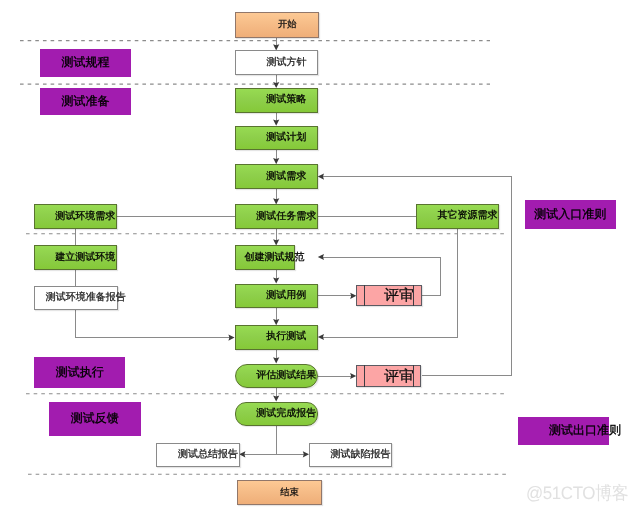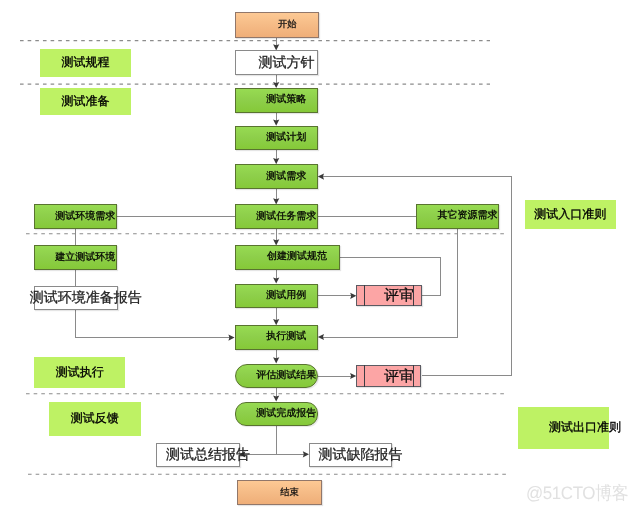--- a/index.html
+++ b/index.html
@@ -10,22 +10,22 @@
   #stage{position:absolute;left:0;top:0;width:634px;height:512px;}
   .node{position:absolute;box-sizing:border-box;display:flex;align-items:center;
         justify-content:center;text-align:center;line-height:1;z-index:3;}
   .n-green,.n-orange,.n-white,.n-purple{box-shadow:1px 1px 1px rgba(0,0,0,0.10);padding-left:20px;}
   .node span{display:block;white-space:nowrap;}
   .node.n-green span,.node.n-orange span,.node.n-white span,.node.n-purple span{-webkit-text-stroke:0.28px currentColor;}
   .n-green{background:linear-gradient(to bottom,#97db52 0%,#8ecf4b 45%,#85c938 100%);
            border:1px solid #597330;color:#000;font-size:10px;}
   .n-orange{background:linear-gradient(to bottom,#fdc994 0%,#f5bb86 50%,#efae78 100%);
             border:1px solid #91776a;color:#111;font-size:9.3px;}
-  .n-white{background:#ffffff;border:1px solid #8a8a8a;color:#222;font-size:14px;}
-  .n-blue{background:#bef264;color:#000;font-size:12px;font-weight:normal;justify-content:center;}
+  .n-white{background:#ffffff;border:1px solid #8a8a8a;color:#222;font-size:10px;}
+  .n-blue{background:#a21caf;color:#000;font-size:12px;font-weight:normal;justify-content:center;}
   .n-blue span{-webkit-text-stroke:0.32px #000;position:relative;top:-1px;}
   .n-purple{background:#fca5a5;border:1px solid #5b5b62;color:#111;font-size:15px;}
   .pp-bar{position:absolute;top:-1px;bottom:-1px;width:1px;background:#3c3c42;z-index:4;}
   svg#wires{position:absolute;left:0;top:0;z-index:1;}
   svg#dividers{position:absolute;left:0;top:0;z-index:1;}
   .wm{position:absolute;color:#e1e1e1;font-size:18px;white-space:nowrap;z-index:2;
        font-family:"Liberation Sans","DejaVu Sans",sans-serif;letter-spacing:-0.4px;
        transform:scaleX(0.94);transform-origin:left top;}
 </style>
 </head>
@@ -107,21 +107,21 @@
     </div>
   <div class="node n-green" style="left:234.6px;top:204.4px;width:83.2px;height:24.6px;">
       <span>测试任务需求</span>
     </div>
   <div class="node n-green" style="left:416.0px;top:204.2px;width:83.0px;height:24.6px;">
       <span>其它资源需求</span>
     </div>
   <div class="node n-green" style="left:34.0px;top:245.3px;width:82.6px;height:24.6px;">
       <span>建立测试环境</span>
     </div>
-  <div class="node n-green" style="left:234.6px;top:245.4px;width:105px;height:24.6px;font-family:Liberation Mono, monospace;">
+  <div class="node n-green" style="left:234.6px;top:245.4px;width:60px;height:24.6px;">
       <span>创建测试规范</span>
     </div>
   <div class="node n-white" style="left:33.6px;top:286.0px;width:84.2px;height:23.8px;">
       <span>测试环境准备报告</span>
     </div>
   <div class="node n-green" style="left:234.6px;top:283.6px;width:83.2px;height:24.4px;">
       <span>测试用例</span>
     </div>
   <div class="node n-green" style="left:234.6px;top:325.2px;width:83.2px;height:24.4px;">
       <span>执行测试</span>
@@ -159,17 +159,17 @@
     </div>
   <div class="node n-blue" style="left:525.0px;top:200.4px;width:90.6px;height:28.9px;">
       <span>测试入口准则</span>
     </div>
   <div class="node n-blue" style="left:34.0px;top:357.4px;width:91.4px;height:30.6px;">
       <span>测试执行</span>
     </div>
   <div class="node n-blue" style="left:17px;top:402.2px;width:91.6px;height:34.0px;margin-left:32px;">
       <span>测试反馈</span>
     </div>
-  <div class="node n-blue" style="left:517.7px;top:407px;width:91.4px;height:42px;padding-left:43px;">
+  <div class="node n-blue" style="left:517.7px;top:417px;width:91.4px;height:28px;padding-left:43px;">
       <span>测试出口准则</span>
     </div>
   <div class="wm" style="left:526px;top:482px;">@51CTO博客</div>
 </div>
 
 </body></html>

